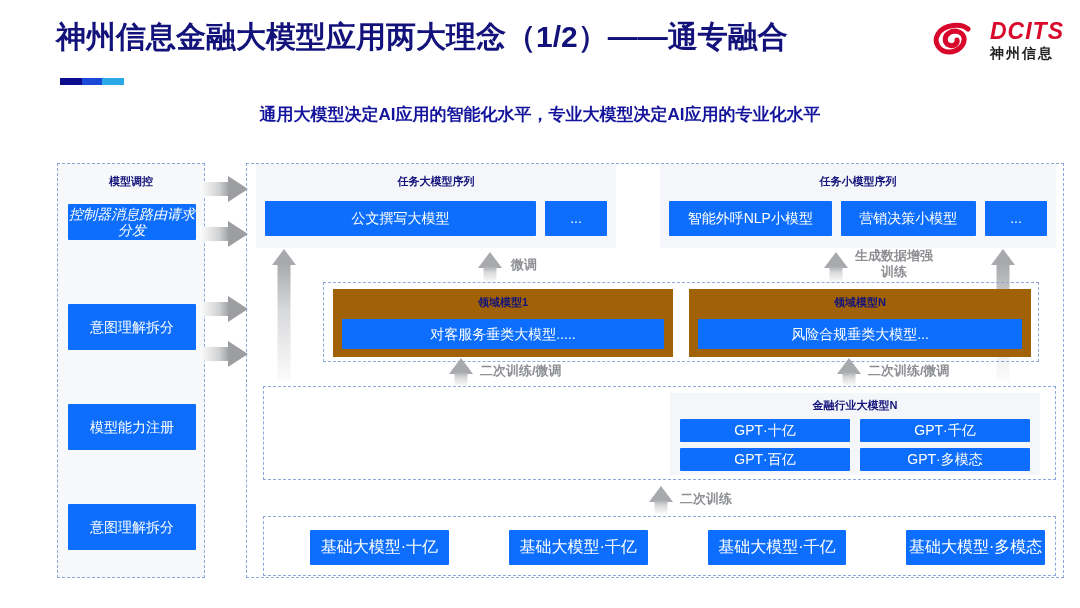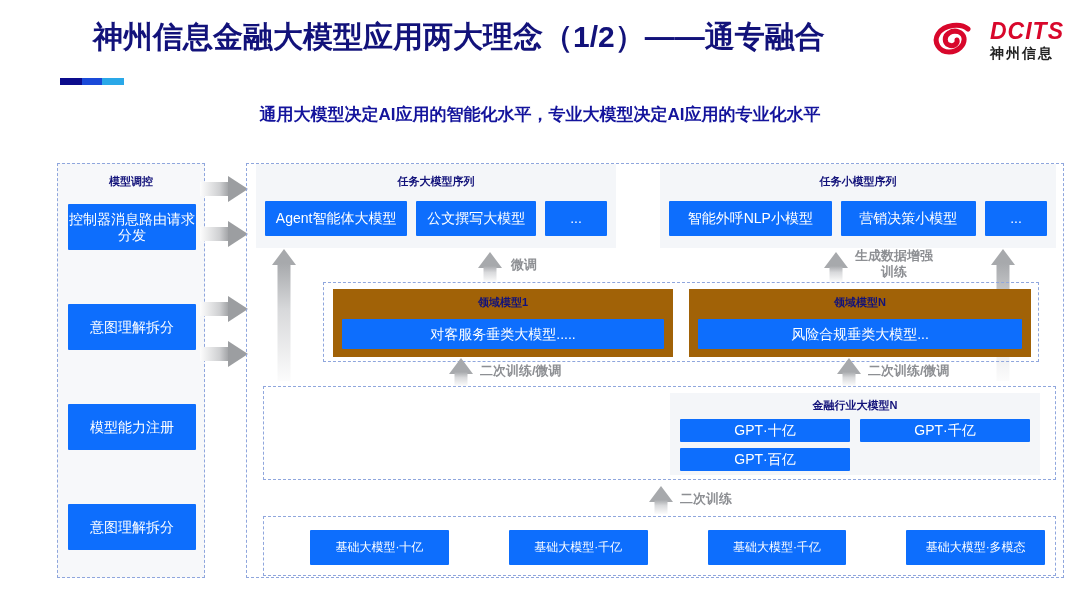--- a/index.html
+++ b/index.html
@@ -8,21 +8,21 @@
     background: #ffffff;
     font-family: "Liberation Sans", "DejaVu Sans", sans-serif;
     overflow: hidden;
   }
   .slide { position: relative; width: 1080px; height: 608px; background: #fff; }
 
   
   .title {
     position: absolute; left: 56px; top: 17px;
     font-size: 30px; font-weight: bold; color: #12127a;
-    letter-spacing: 0px; white-space: nowrap; margin-left: 37px;
+    letter-spacing: 0px; white-space: nowrap;
   }
   .title-rule { position: absolute; left: 60px; top: 78px; display: flex; height: 7px; }
   .title-rule i { display: block; height: 7px; }
   .rule-a { width: 22px; background: #0c0c8c; }
   .rule-b { width: 20px; background: #1a49d8; }
   .rule-c { width: 22px; background: #2aa8e8; }
 
   .logo { position: absolute; right: 16px; top: 20px; display: flex; align-items: center; gap: 18px; }
   .logo-mark { width: 40px; height: 40px; position: relative; }
   .logo-text { display: flex; flex-direction: column; align-items: flex-start; line-height: 1; }
@@ -40,21 +40,21 @@
     background: #0d6efd; color: #fff; display: flex; align-items: center; justify-content: center;
     text-align: center; font-size: 14px; line-height: 1.15; border-radius: 1px;
   }
   .panel-title { font-size: 11px; font-weight: bold; color: #12127a; text-align: center; }
 
   
   .sidebar { position: absolute; left: 57px; top: 163px; width: 148px; height: 415px;
              background: #f7f8fa; }
   .sidebar-title { position: absolute; left: 0; right: 0; top: 10px; }
   .sidebar-item { position: absolute; left: 10px; width: 128px; }
-  .si0 { top: 40px;  height: 46px; }
+  .si0 { top: 40px;  height: 36px; font-style: italic; }
   .si1 { top: 140px; height: 46px; }
   .si2 { top: 240px; height: 46px; }
   .si3 { top: 340px; height: 46px; }
 
   
   .arrow-r { position: absolute; width: 48px; height: 26px; }
   .arrow-r .shaft { position: absolute; left: 0; top: 6px; width: 30px; height: 14px;
     background: linear-gradient(90deg, #fdfdfd 0%, #cfd0d2 65%, #9a9c9f 100%); }
   .arrow-r .head { position: absolute; left: 28px; top: 0; width: 0; height: 0;
     border-top: 13px solid transparent; border-bottom: 13px solid transparent;
@@ -103,21 +103,21 @@
   .ih-right { left: 406px; width: 370px; }
   .ind-half .panel-title { position: absolute; left: 0; right: 0; top: 5px; }
   .ind-grid { position: absolute; left: 10px; right: 10px; top: 26px;
               display: grid; grid-template-columns: 1fr 1fr; gap: 6px 10px; }
   .ind-grid .blue-box { height: 23px; font-size: 14px; }
 
   
   .base-panel { position: absolute; left: 16px; top: 352px; width: 793px; height: 60px; }
   .base-row { position: absolute; left: 10px; right: 10px; top: 13px; height: 35px;
               display: grid; grid-template-columns: repeat(4, 1fr); gap: 24px; }
-  .base-row .blue-box { font-size: 12px; margin-left: 36px; }
+  .base-row .blue-box { font-size: 16px; margin-left: 36px; }
 </style>
 </head>
 <body>
 
 <div class="slide">
 
   <div class="title">神州信息金融大模型应用两大理念（1/2）——通专融合</div>
   <div class="title-rule">
     <i class="rule-a"></i>
     <i class="rule-b"></i>
@@ -161,21 +161,20 @@
   <div class="arrow-r ar3">
       <span class="shaft"></span>
       <span class="head"></span>
     </div>
 
   <div class="main-wrap dashed">
 
     <div class="task-panel task-left">
       <div class="panel-title">任务大模型序列</div>
       <div class="task-row">
-        <div class="blue-box grow">Agent智能体大模型</div>
         <div class="blue-box grow">公文撰写大模型</div>
         <div class="blue-box ell">...</div>
       </div>
     </div>
 
     <div class="task-panel task-right">
       <div class="panel-title">任务小模型序列</div>
       <div class="task-row">
         <div class="blue-box grow">智能外呼NLP小模型</div>
         <div class="blue-box grow">营销决策小模型</div>
@@ -229,20 +228,21 @@
     </div>
     <div class="arrow-label" style="left:621px; top:199px;">二次训练/微调</div>
 
     <div class="ind-panel dashed">
       <div class="ind-half ih-right">
         <div class="panel-title">金融行业大模型N</div>
         <div class="ind-grid">
           <div class="blue-box">GPT·十亿</div>
           <div class="blue-box">GPT·千亿</div>
           <div class="blue-box">GPT·百亿</div>
+          <div class="blue-box">GPT·多模态</div>
         </div>
       </div>
     </div>
 
     <div class="arrow-u" style="left:399px; top:322px; width:30px; height:28px;">
       <span class="u-head"></span>
         <span class="u-shaft" style="top:14px; bottom:0;"></span>
     </div>
     <div class="arrow-label" style="left:433px; top:327px;">二次训练</div>
 

